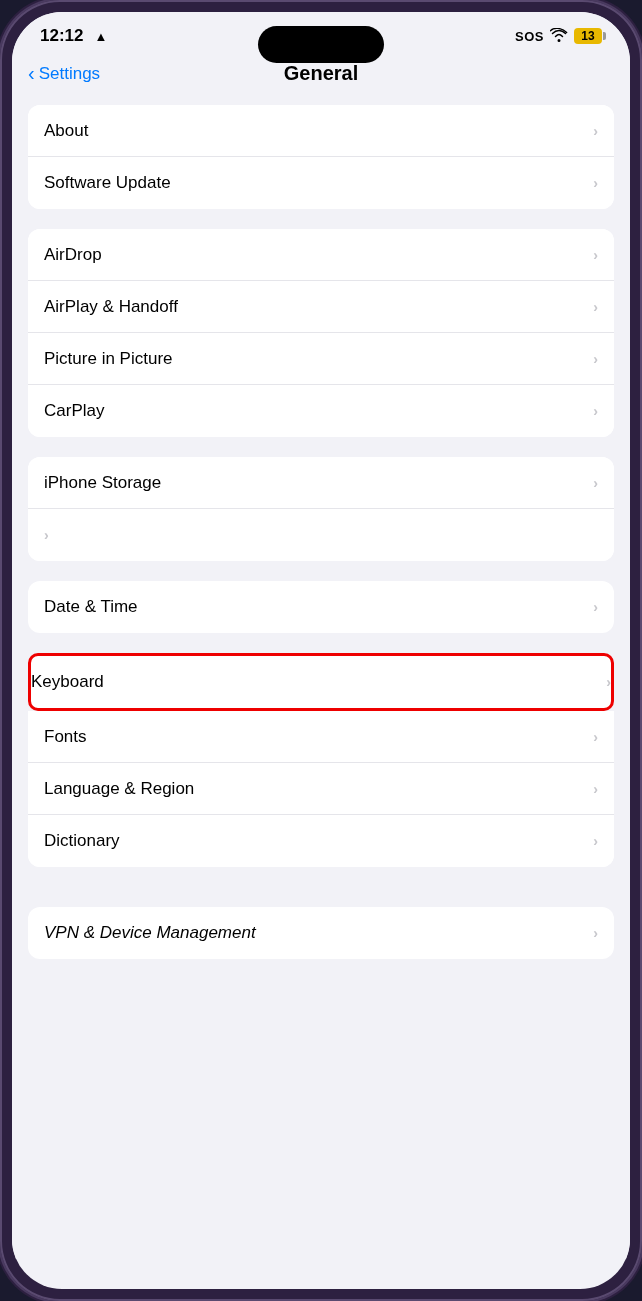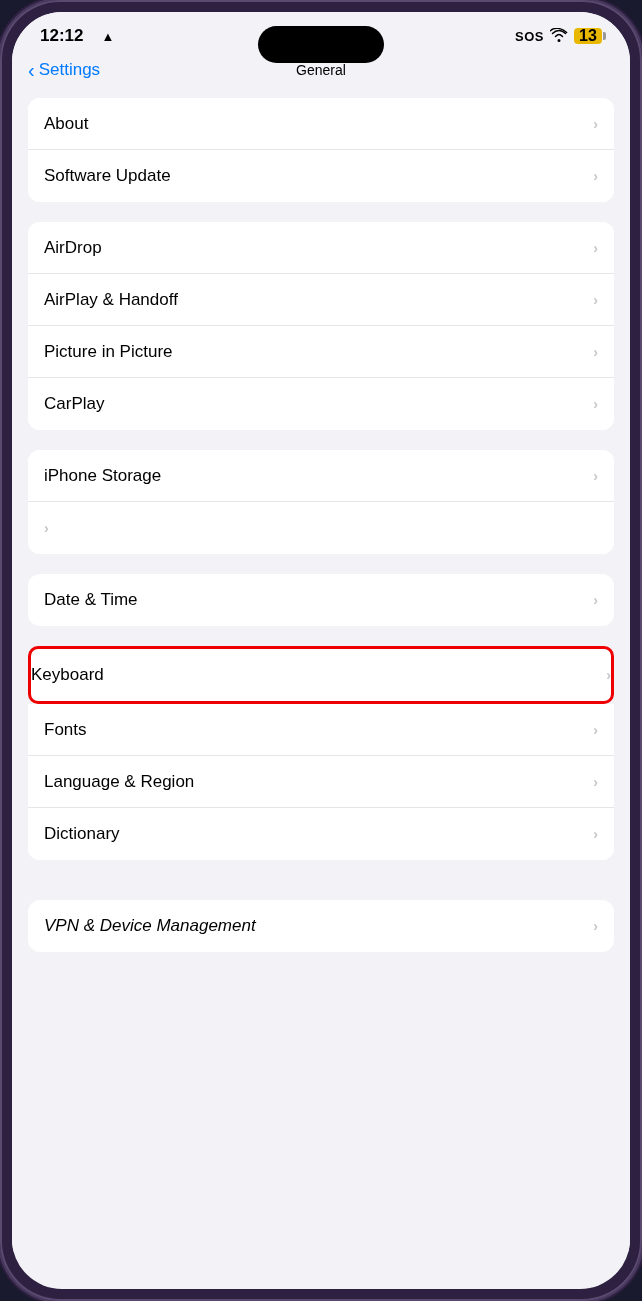--- a/index.html
+++ b/index.html
@@ -42,21 +42,21 @@
       padding: 14px 28px 8px;
       background: #f2f2f7;
     }
 
     .status-time {
       font-size: 17px;
       font-weight: 600;
       color: #000;
       display: flex;
       align-items: center;
-      gap: 16px;
+      gap: 9px;
     }
 
     .status-right {
       display: flex;
       align-items: center;
       gap: 6px;
       font-size: 14px;
       font-weight: 600;
       color: #000;
     }
@@ -68,21 +68,21 @@
     }
 
     .battery-icon {
       display: flex;
       align-items: center;
       justify-content: center;
       background: #e8b800;
       border-radius: 4px;
       width: 28px;
       height: 16px;
-      font-size: 16px;
+      font-size: 12px;
       font-weight: 700;
       color: #000;
       position: relative;
     }
     .battery-icon::after {
       content: '';
       position: absolute;
       right: -4px;
       top: 50%;
       transform: translateY(-50%);
@@ -120,22 +120,22 @@
       left: 16px;
       display: flex;
       align-items: center;
       color: #007AFF;
       font-size: 17px;
       cursor: pointer;
       gap: 4px;
     }
 
     .nav-title {
-      font-size: 14px;
-      font-weight: 400;
+      font-size: 20px;
+      font-weight: 700;
       color: #000;
     }
 
     
     .settings-content {
       overflow-y: auto;
       height: calc(100% - 115px);
       background: #f2f2f7;
       padding: 8px 0;
     }

